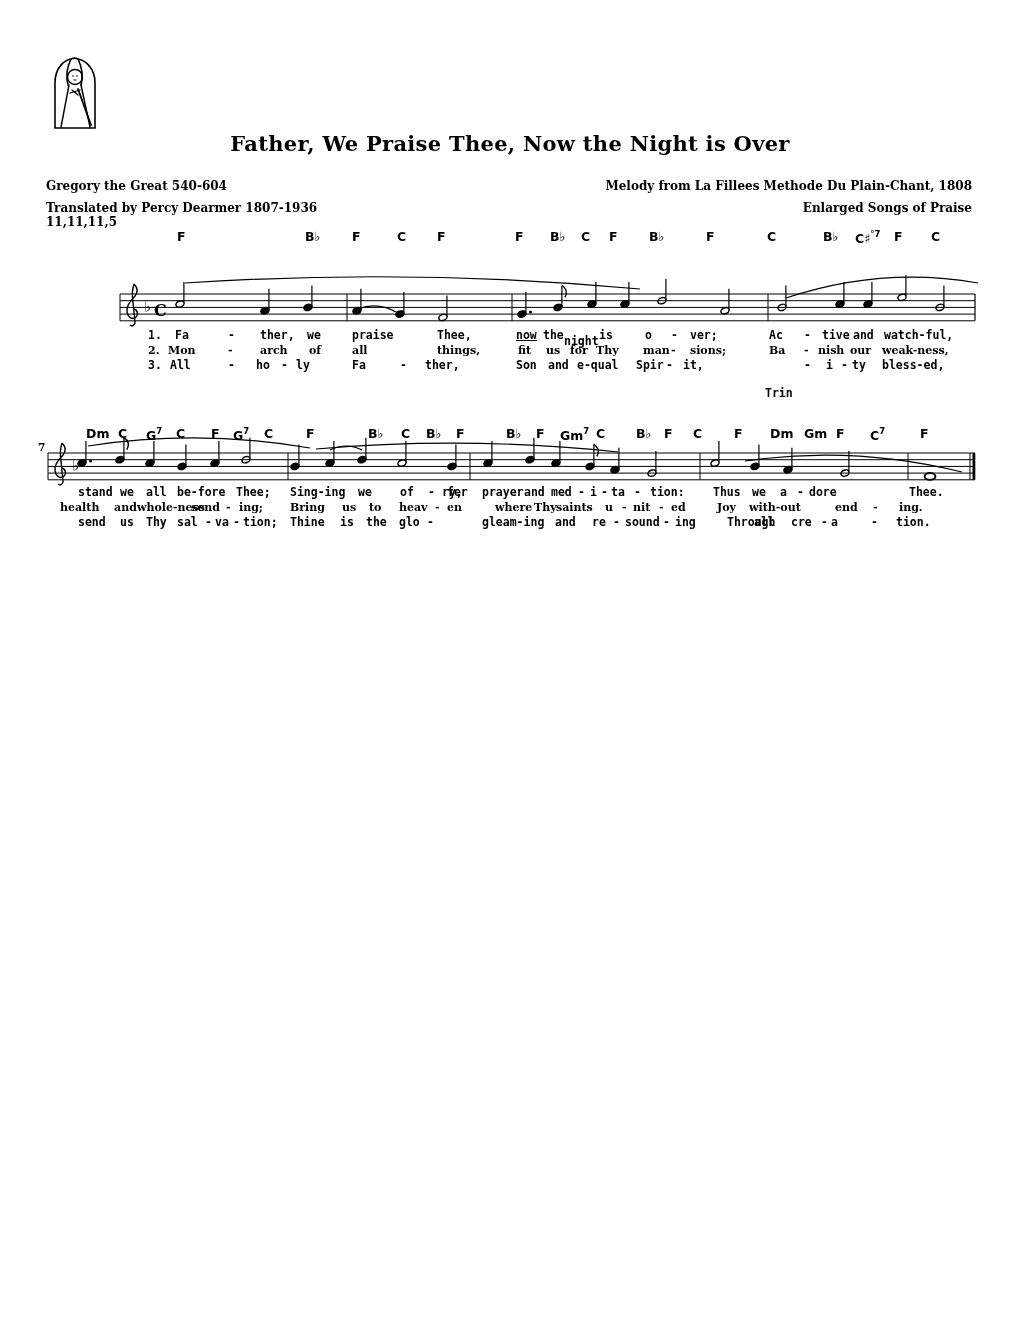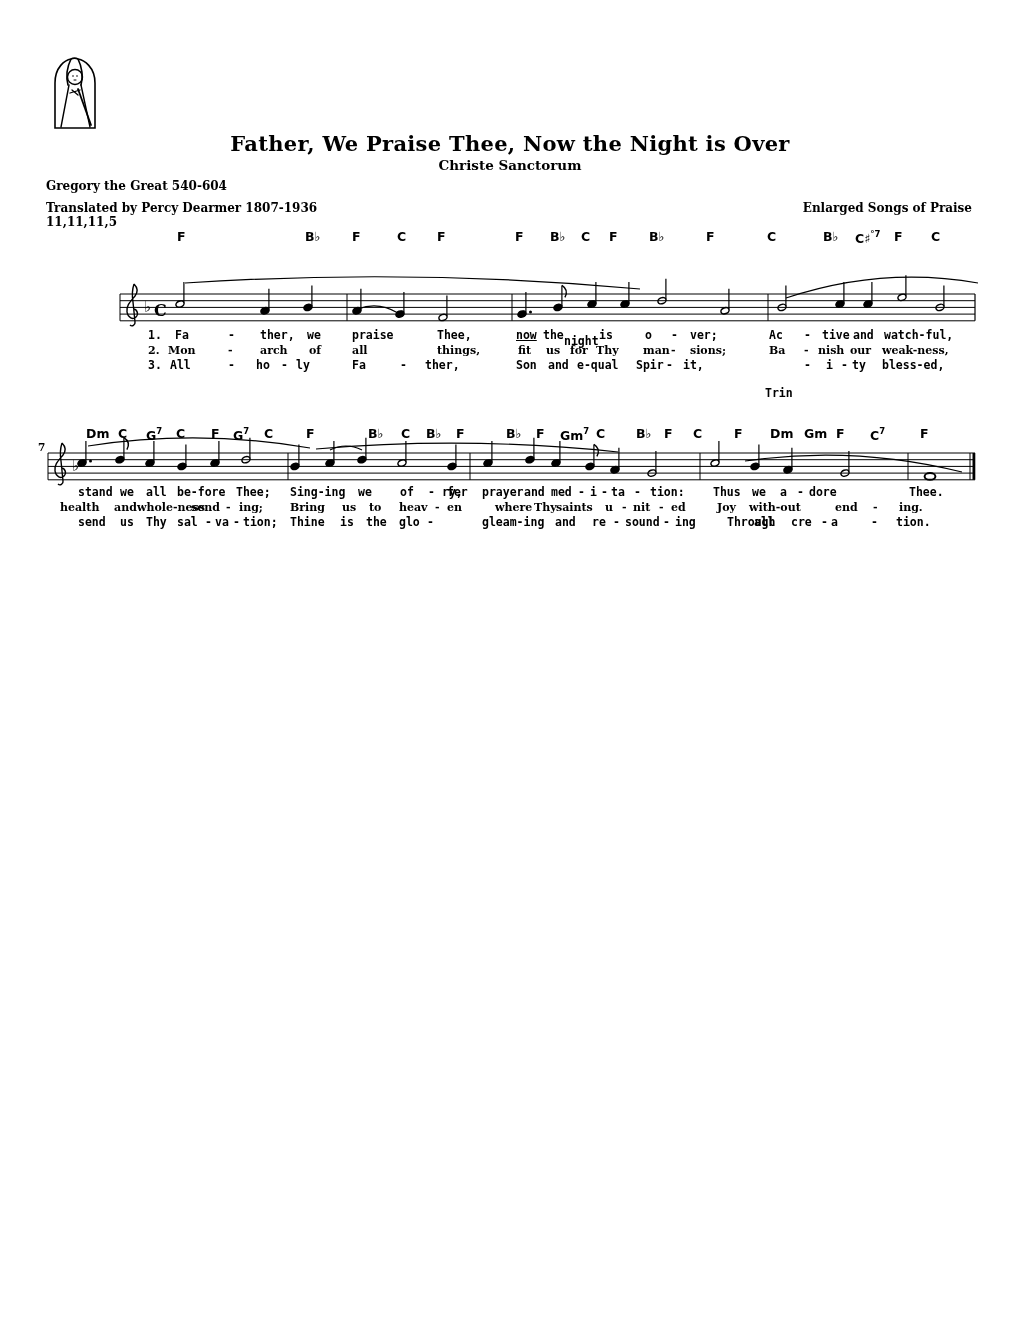--- a/index.html
+++ b/index.html
@@ -45,25 +45,25 @@
       <path d="M22,30 L14,72 M34,30 L43,72" stroke-width="1.4"></path>
       <path d="M23,38 L33,35 M25,35 L31,40" stroke-width="1.3"></path>
       <path d="M31,34 L44,70" stroke-width="1.8"></path>
       <circle cx="26" cy="21" r="0.8" fill="#000" stroke="none"></circle>
       <circle cx="30" cy="21" r="0.8" fill="#000" stroke="none"></circle>
       <path d="M27,25 L29,25" stroke-width="1"></path>
     </g>
   </svg>
 
   <div class="title">Father, We Praise Thee, Now the Night is Over</div>
-  <div class="subtitle">Christe Sanctorum</div>
 
   <div class="attr" style="left:46px;top:179px">Gregory the Great 540-604</div>
   <div class="attr" style="left:46px;top:201px">Translated by Percy Dearmer 1807-1936</div>
   <div class="meter" style="position:absolute;left:46px;top:215px">11,11,11,5</div>
+  <div class="attr right" style="top:179px">Melody from La Fillees Methode Du Plain-Chant, 1808</div>
   <div class="attr right" style="top:201px">Enlarged Songs of Praise</div>
 
   <div class="measure-number" style="left:38px;top:441px">7</div>
 
   <svg id="notation-svg" width="1020" height="1320">
       <line x1="120" y1="294" x2="975" y2="294" stroke="#000" stroke-width="1"></line>
       <line x1="120" y1="300.7" x2="975" y2="300.7" stroke="#000" stroke-width="1"></line>
       <line x1="120" y1="307.4" x2="975" y2="307.4" stroke="#000" stroke-width="1"></line>
       <line x1="120" y1="314.1" x2="975" y2="314.1" stroke="#000" stroke-width="1"></line>
       <line x1="120" y1="320.8" x2="975" y2="320.8" stroke="#000" stroke-width="1"></line>

